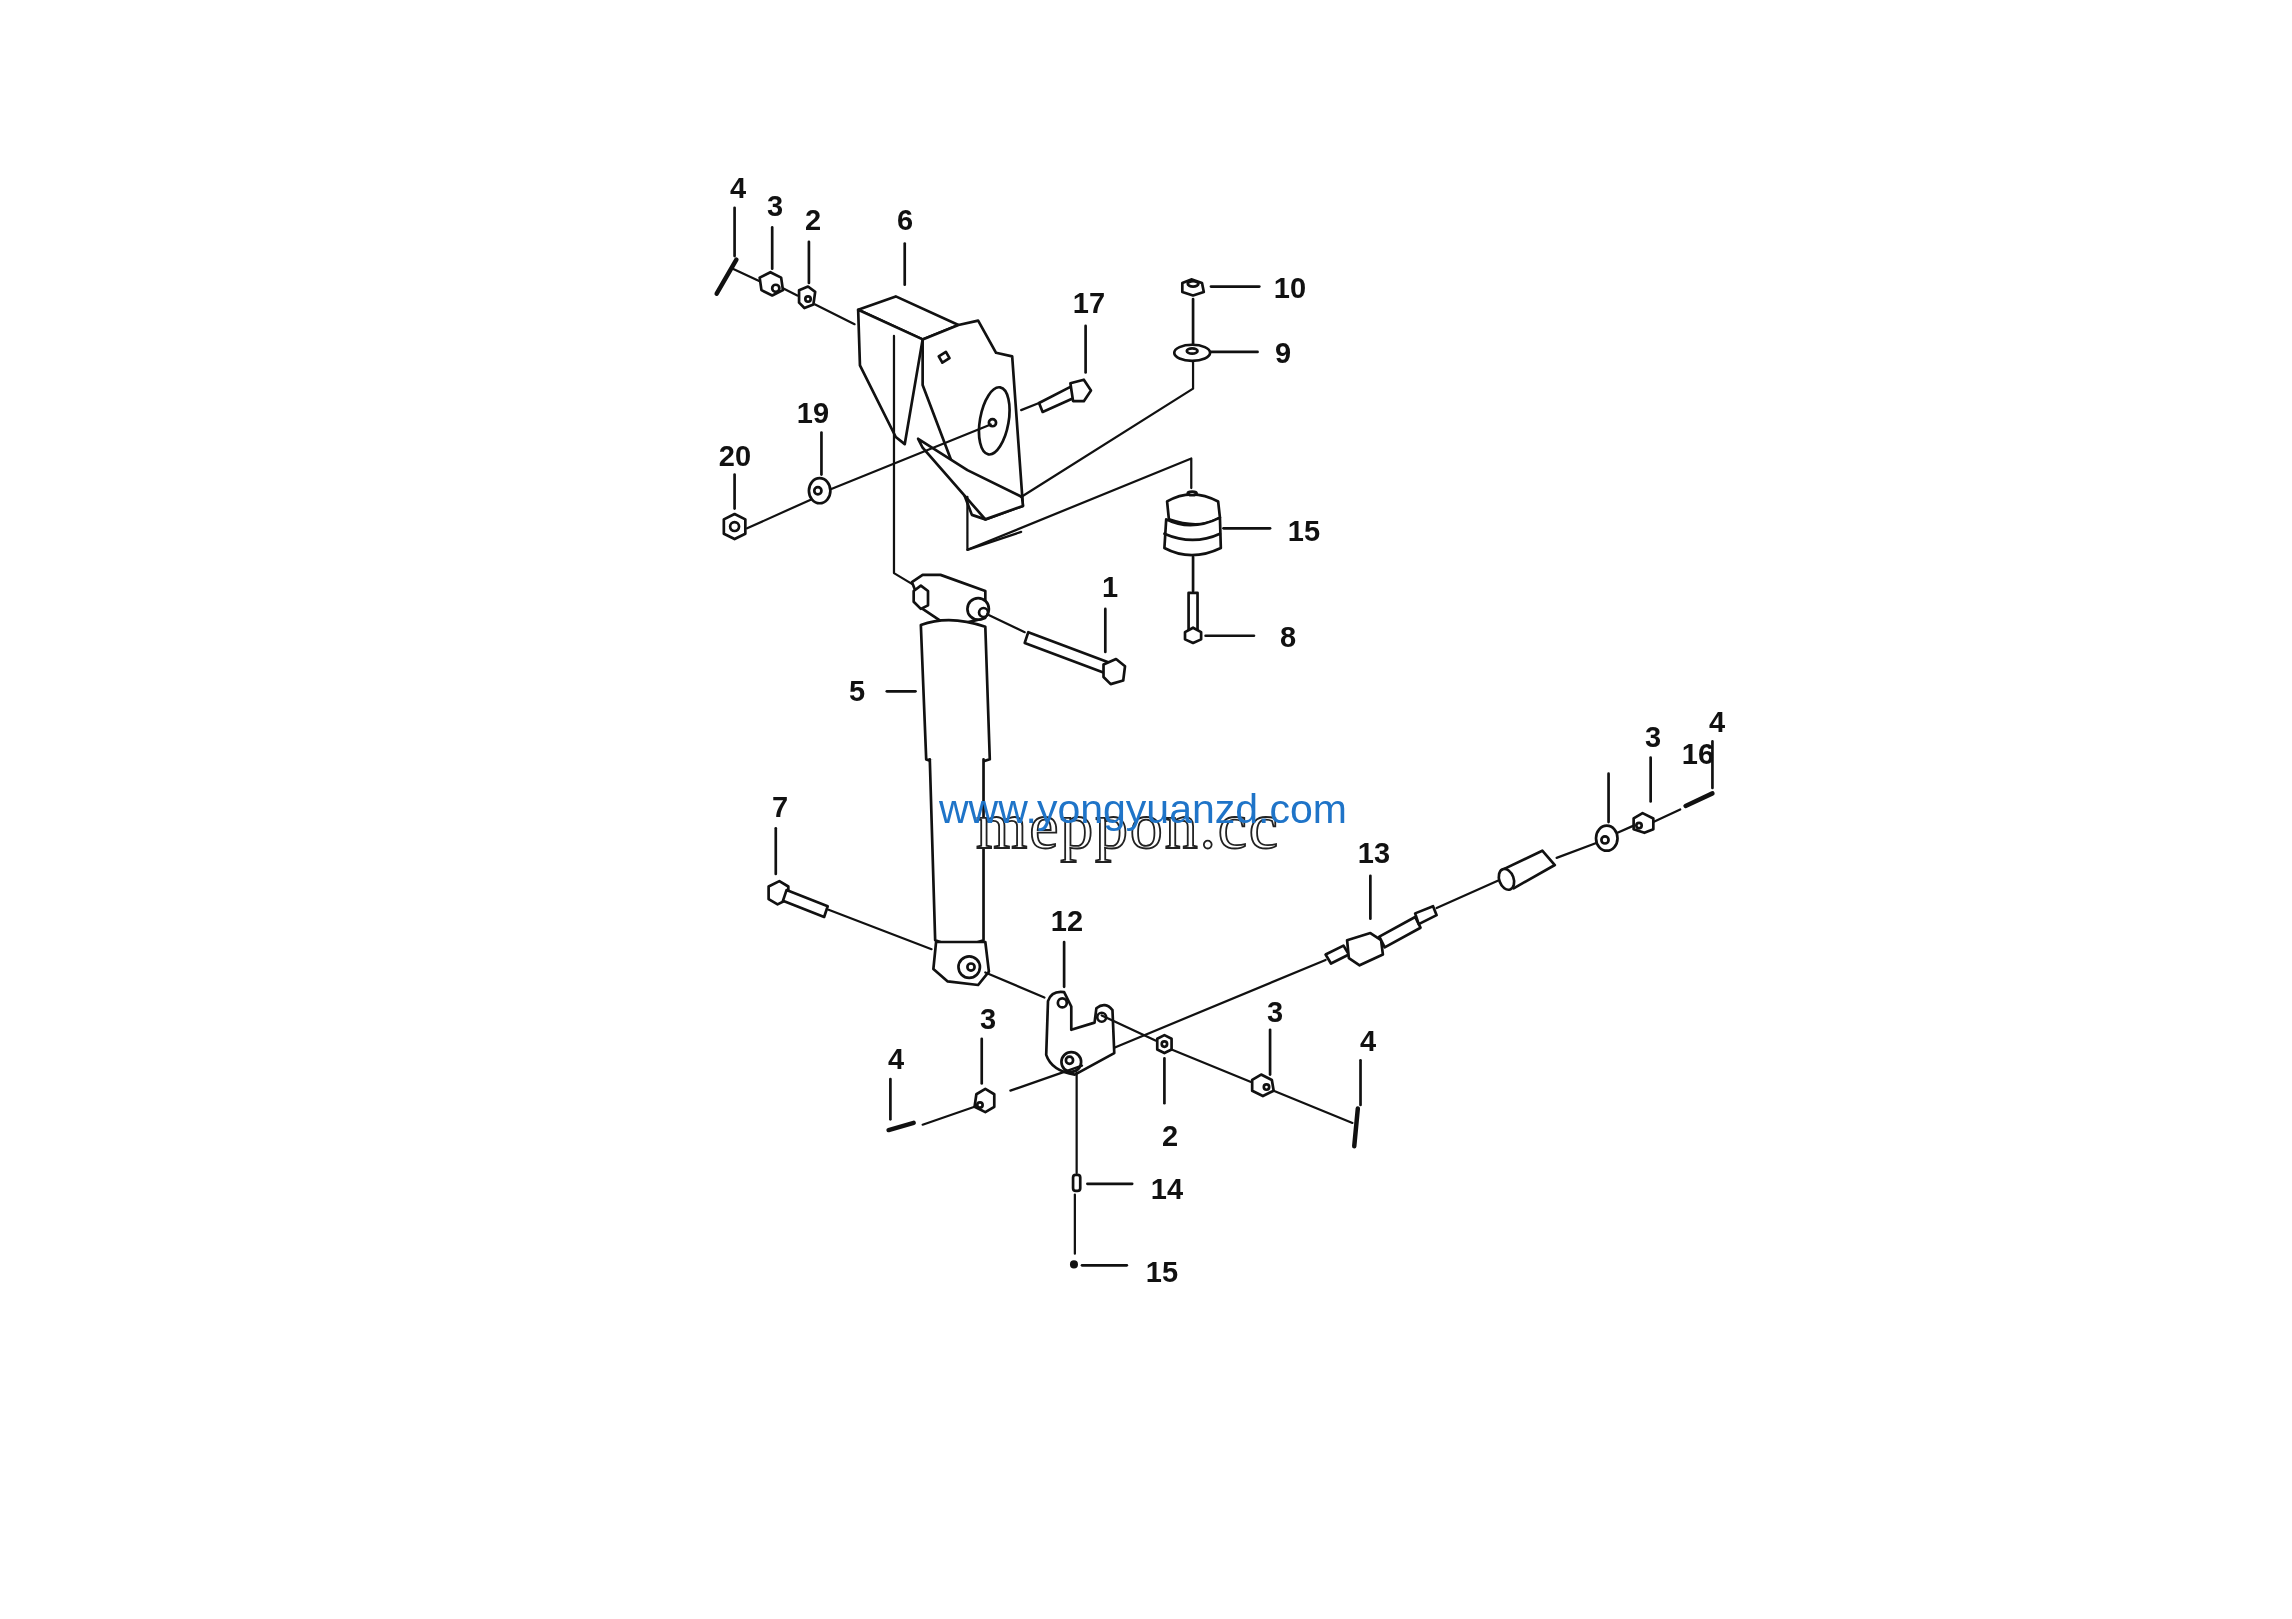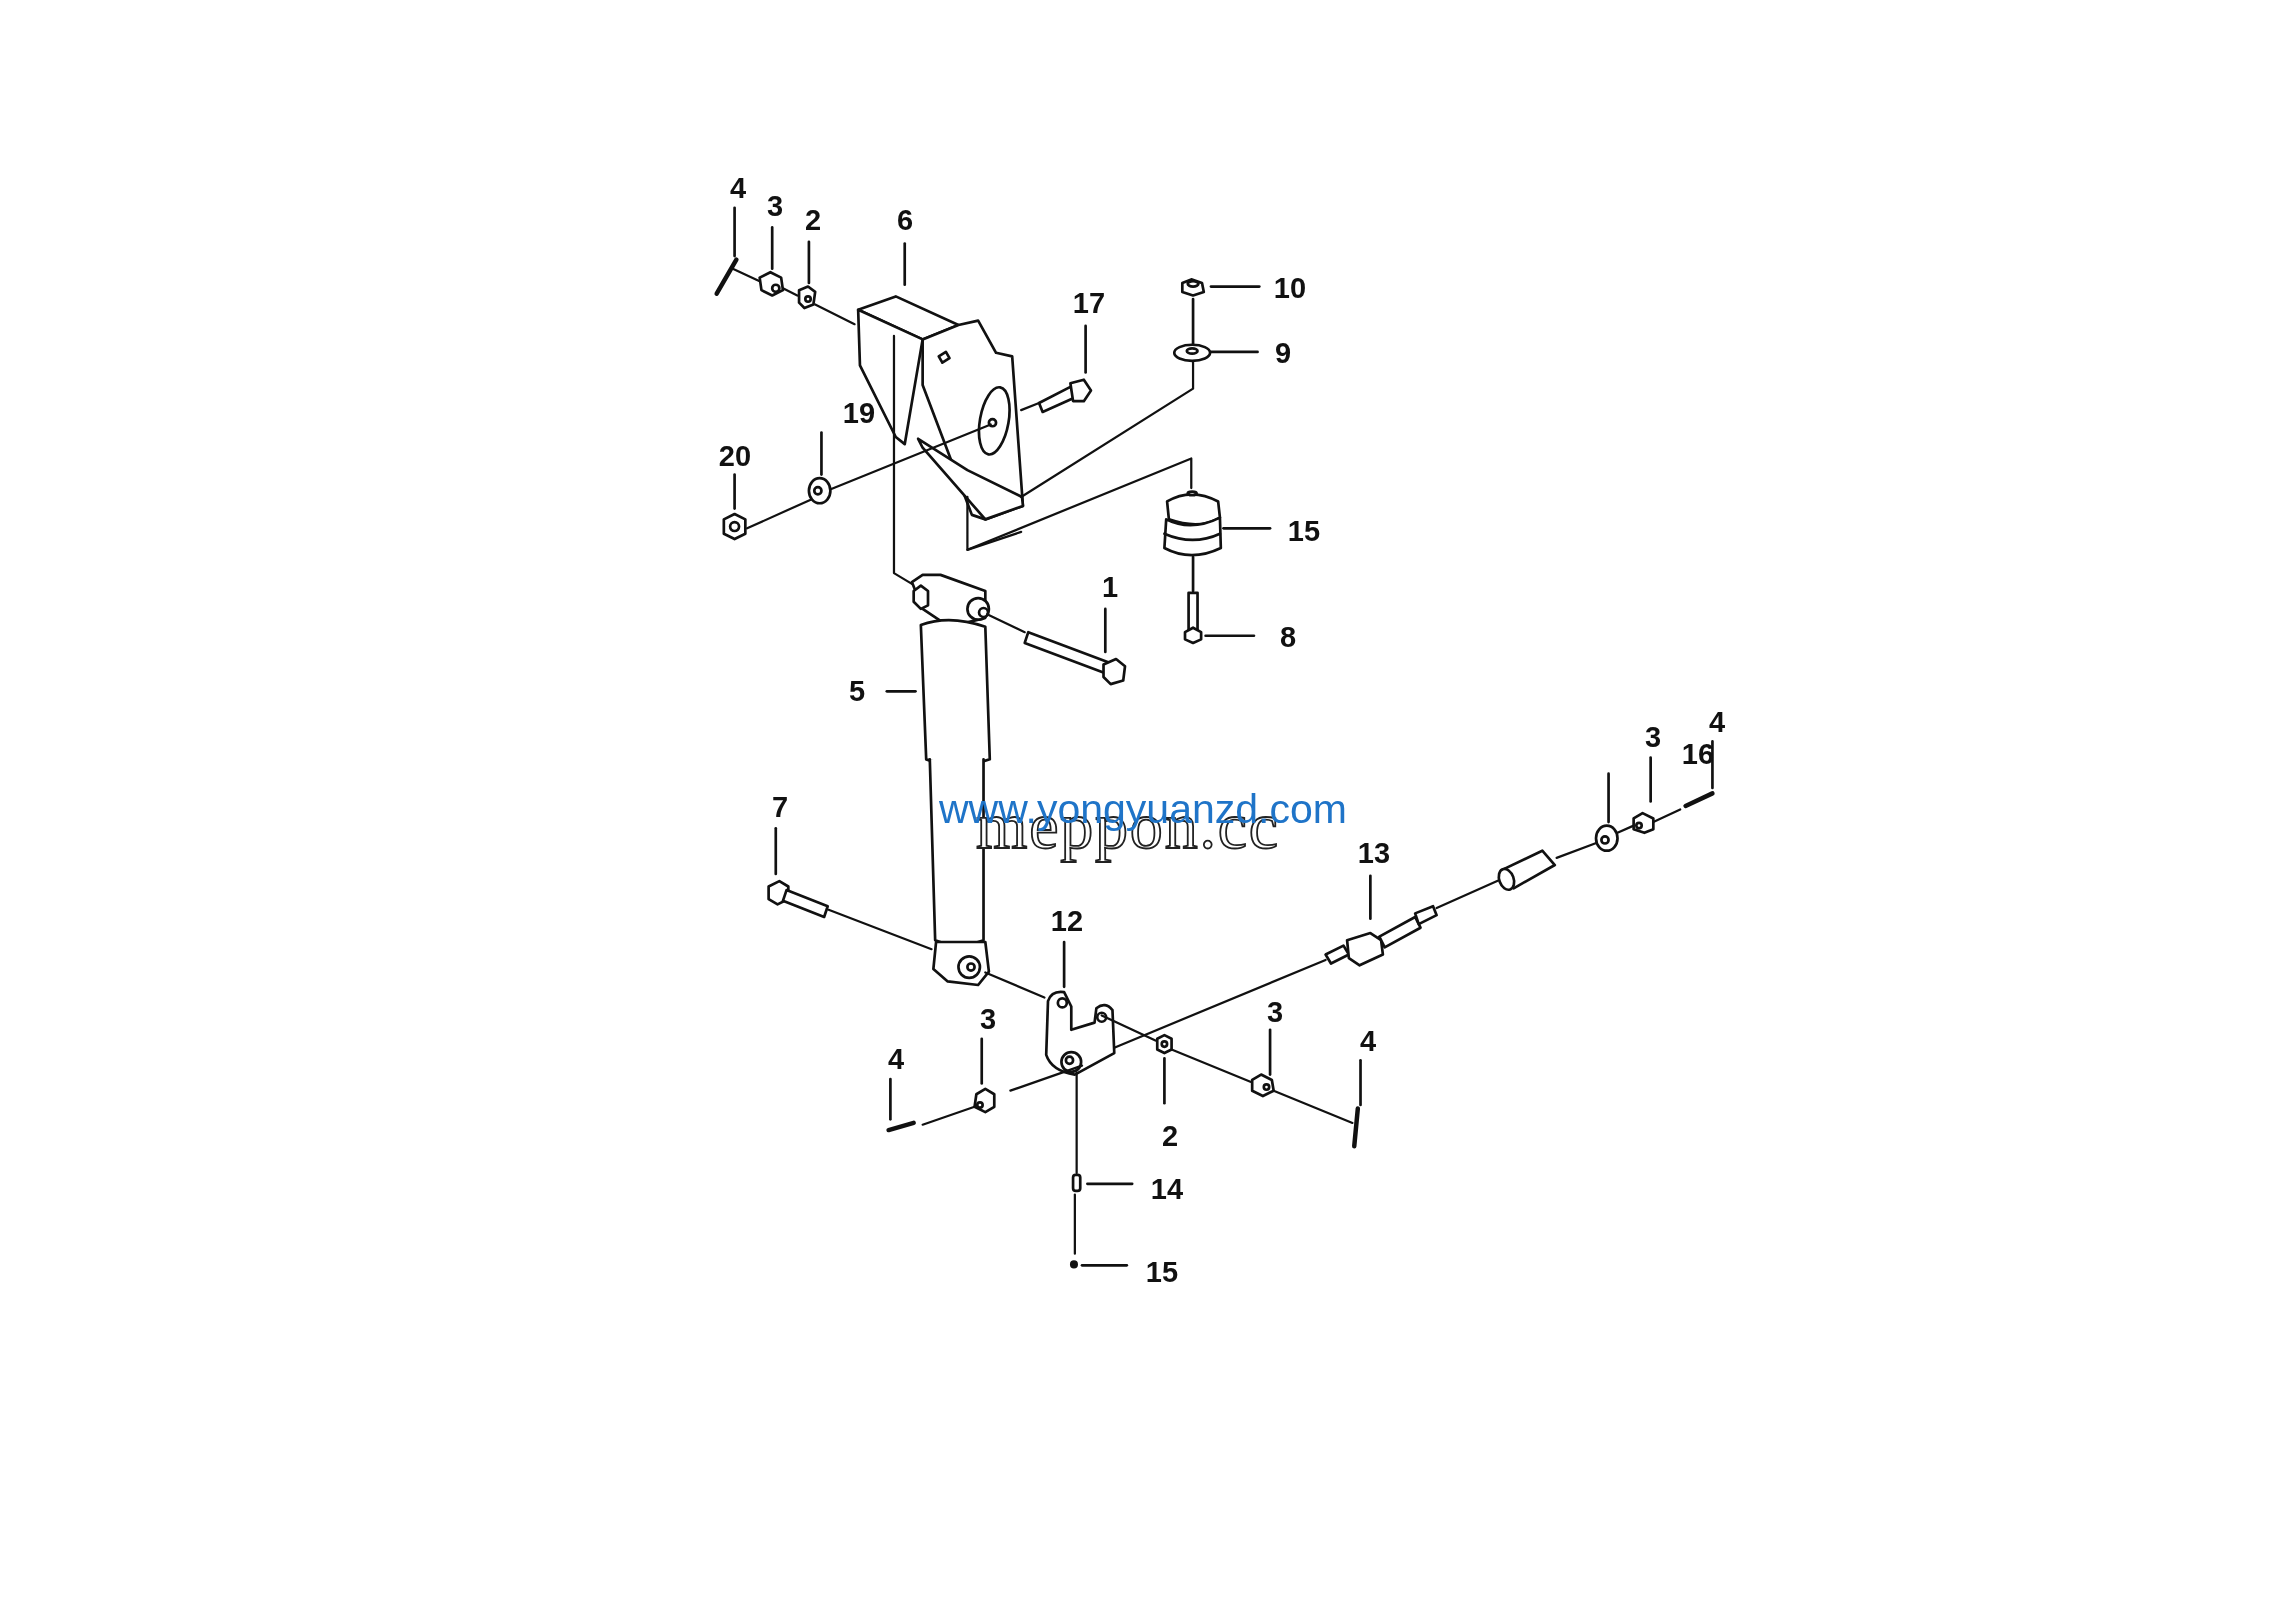--- a/index.html
+++ b/index.html
@@ -201,21 +201,21 @@
   <line x1="1912" y1="828" x2="1912" y2="880"></line>
 </svg>
 
 <div class="callout" style="left:738px;top:188px">4</div>
 <div class="callout" style="left:775px;top:206px">3</div>
 <div class="callout" style="left:813px;top:220px">2</div>
 <div class="callout" style="left:905px;top:220px">6</div>
 <div class="callout" style="left:1089px;top:303px">17</div>
 <div class="callout" style="left:1290px;top:288px">10</div>
 <div class="callout" style="left:1283px;top:353px">9</div>
-<div class="callout" style="left:859px;top:413px">19</div>
+<div class="callout" style="left:813px;top:413px">19</div>
 <div class="callout" style="left:735px;top:456px">20</div>
 <div class="callout" style="left:1304px;top:531px">15</div>
 <div class="callout" style="left:1110px;top:587px">1</div>
 <div class="callout" style="left:1288px;top:637px">8</div>
 <div class="callout" style="left:857px;top:691px">5</div>
 <div class="callout" style="left:1698px;top:754px">16</div>
 <div class="callout" style="left:1653px;top:737px">3</div>
 <div class="callout" style="left:1717px;top:722px">4</div>
 <div class="callout" style="left:780px;top:807px">7</div>
 <div class="callout" style="left:1374px;top:853px">13</div>

